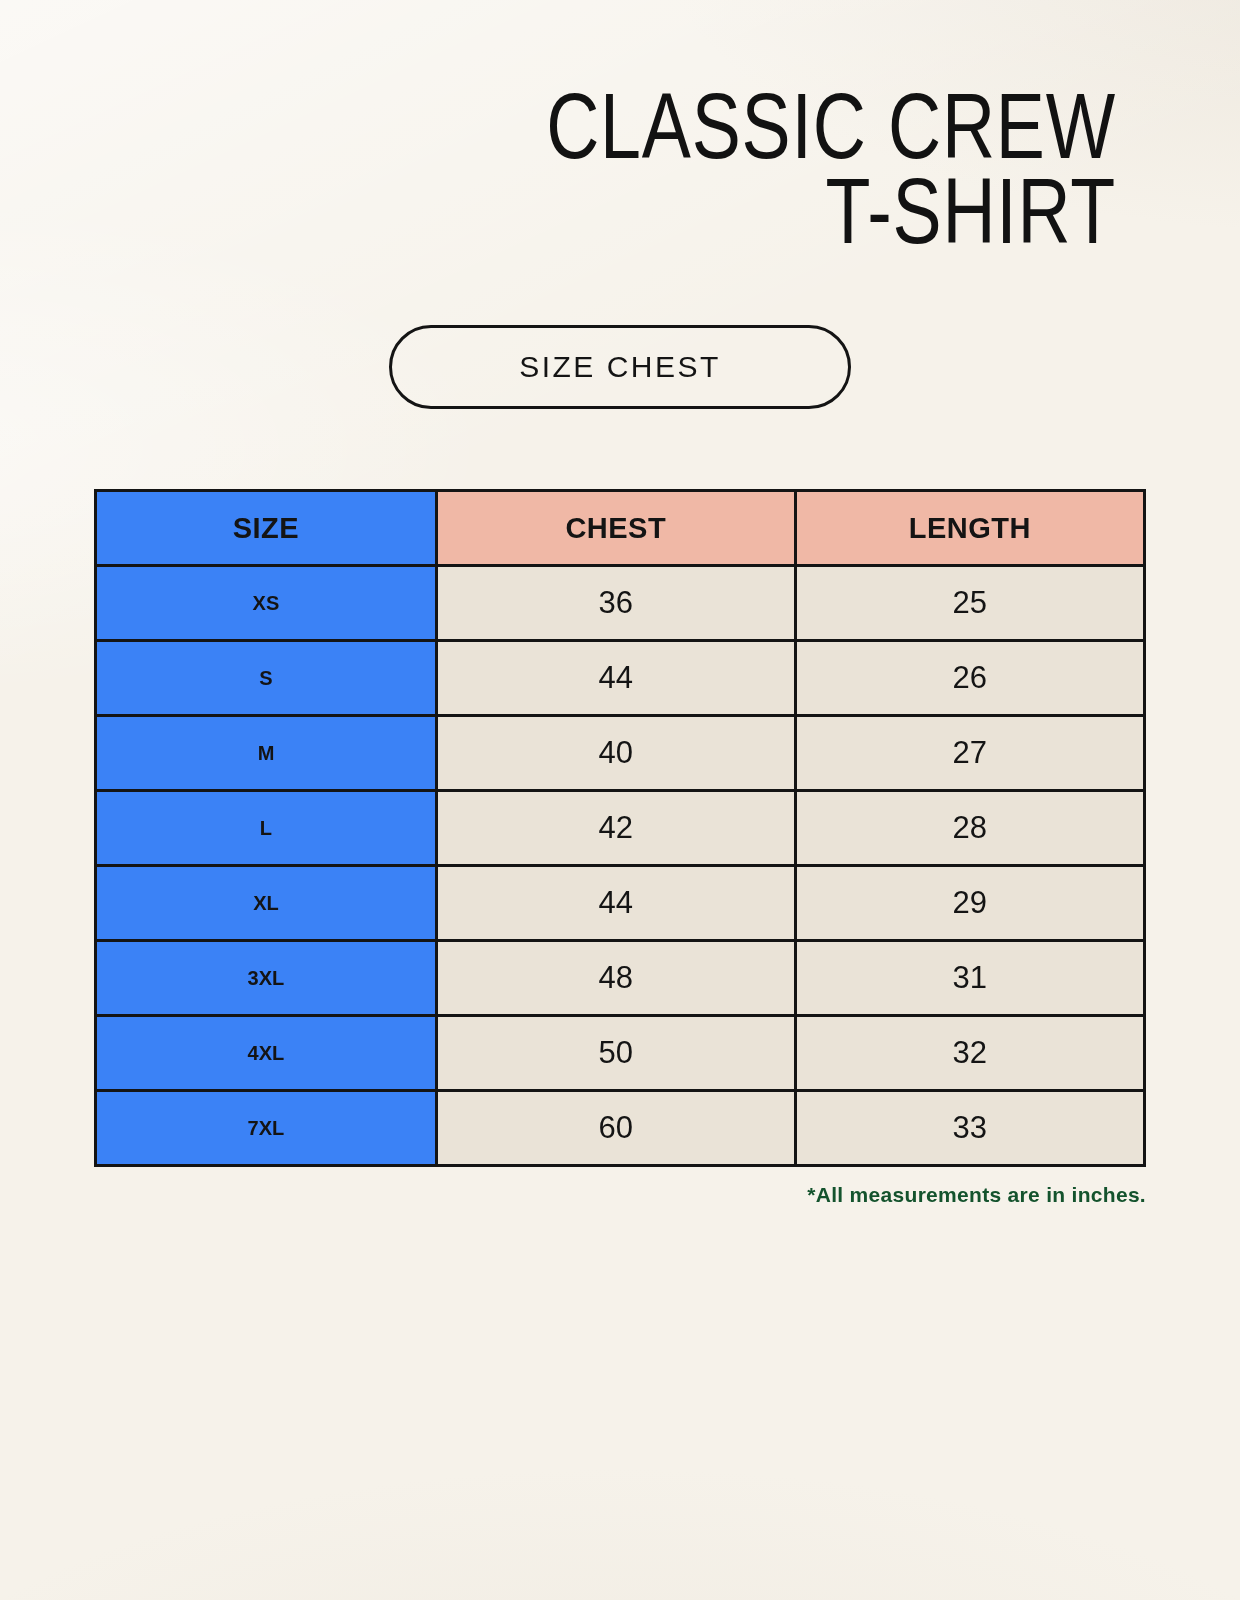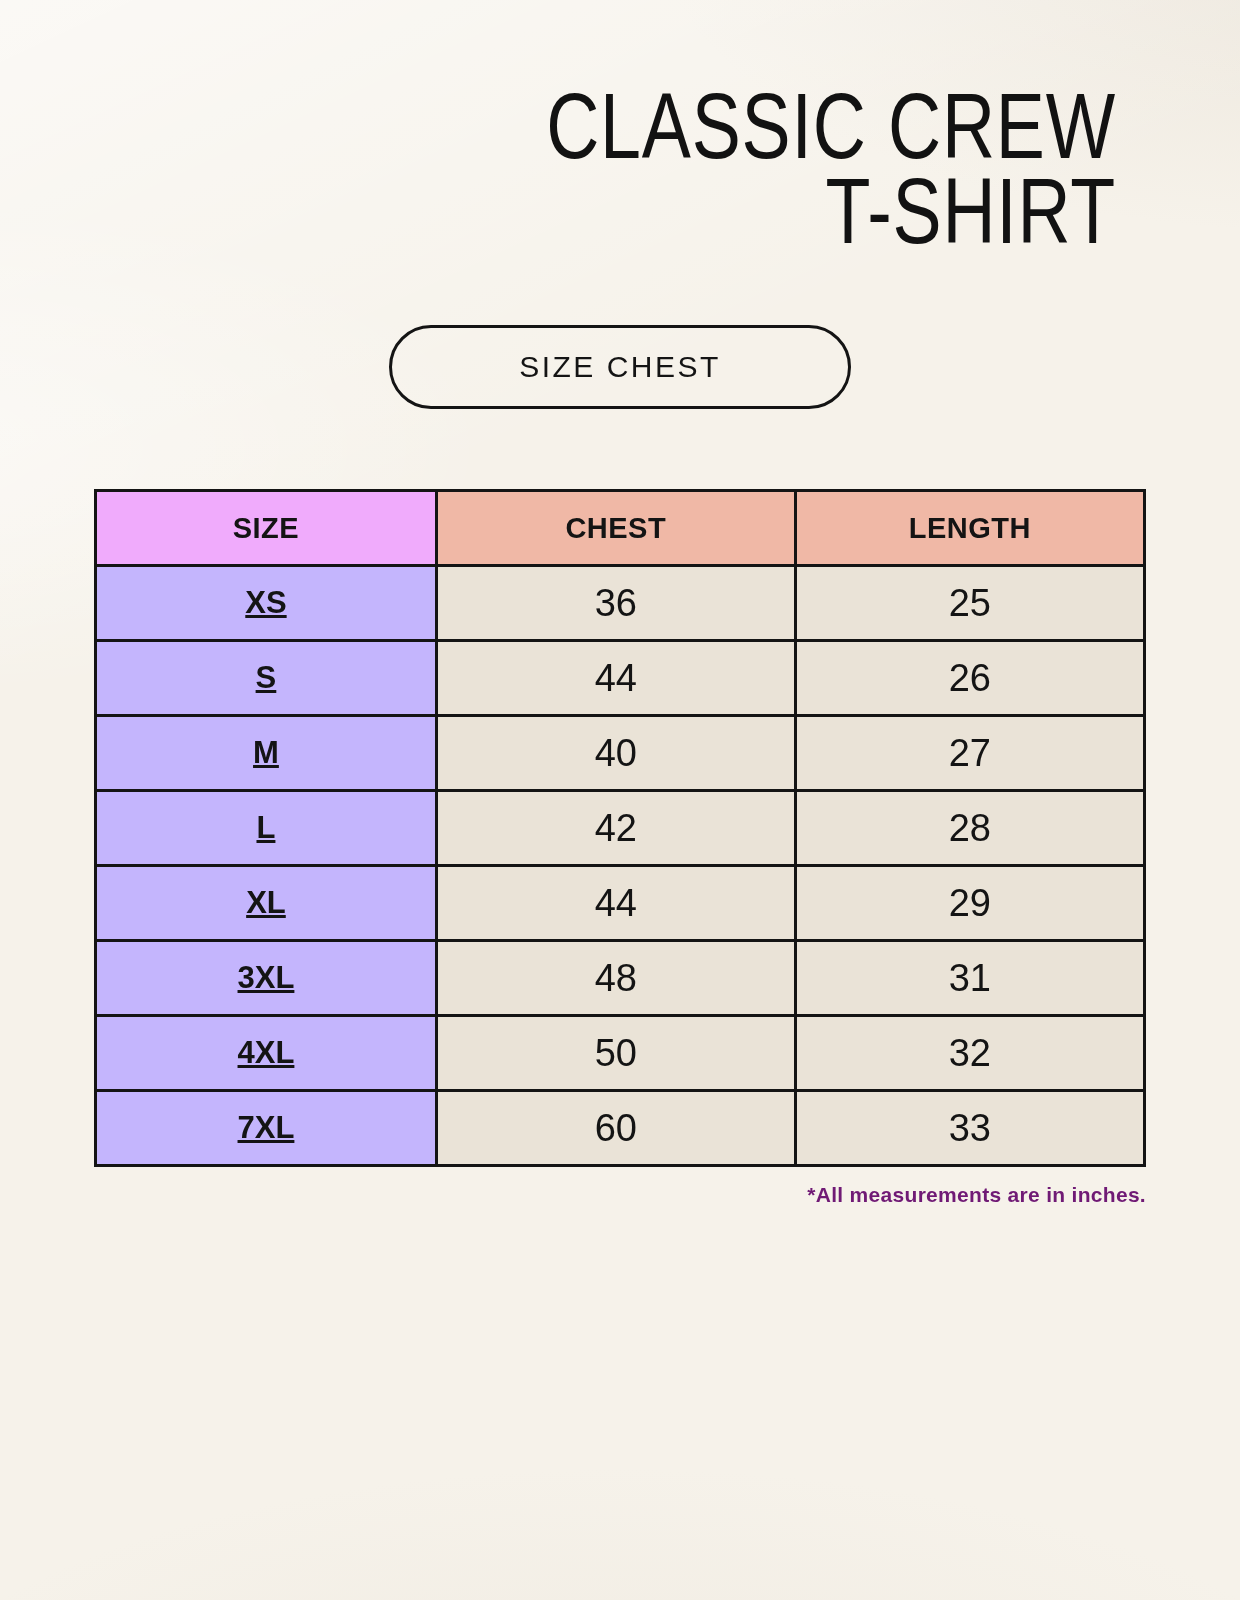--- a/index.html
+++ b/index.html
@@ -73,43 +73,42 @@
     vertical-align: middle;
     padding: 0;
   }
   table.size-table th {
     font-size: 29px;
     font-weight: bold;
     letter-spacing: 0.5px;
     background: #f0b8a6;
   }
   table.size-table th.size-head {
-    background: #f0abfc;
+    background: #3b82f6;
     text-align: center;
   }
   table.size-table td {
-    font-size: 38px;
+    font-size: 31px;
     font-weight: 400;
     background: #eae3d7;
   }
   table.size-table td.size-cell {
     font-weight: bold;
-    font-size: 31px;
-    background: #c4b5fd;
-    text-decoration: underline;
+    font-size: 20px;
+    background: #3b82f6;
   }
 
   .footnote {
     width: 1052px;
     margin: 16px auto 0 auto;
     text-align: right;
     font-size: 21px;
     font-weight: bold;
     letter-spacing: 0.3px;
-    color: #701a75;
+    color: #14532d;
   }
 </style>
 </head>
 <body>
 
 <h1 class="page-title">
   <span class="title-line">CLASSIC CREW</span>
   <span class="title-line">T-SHIRT</span>
 </h1>
 

